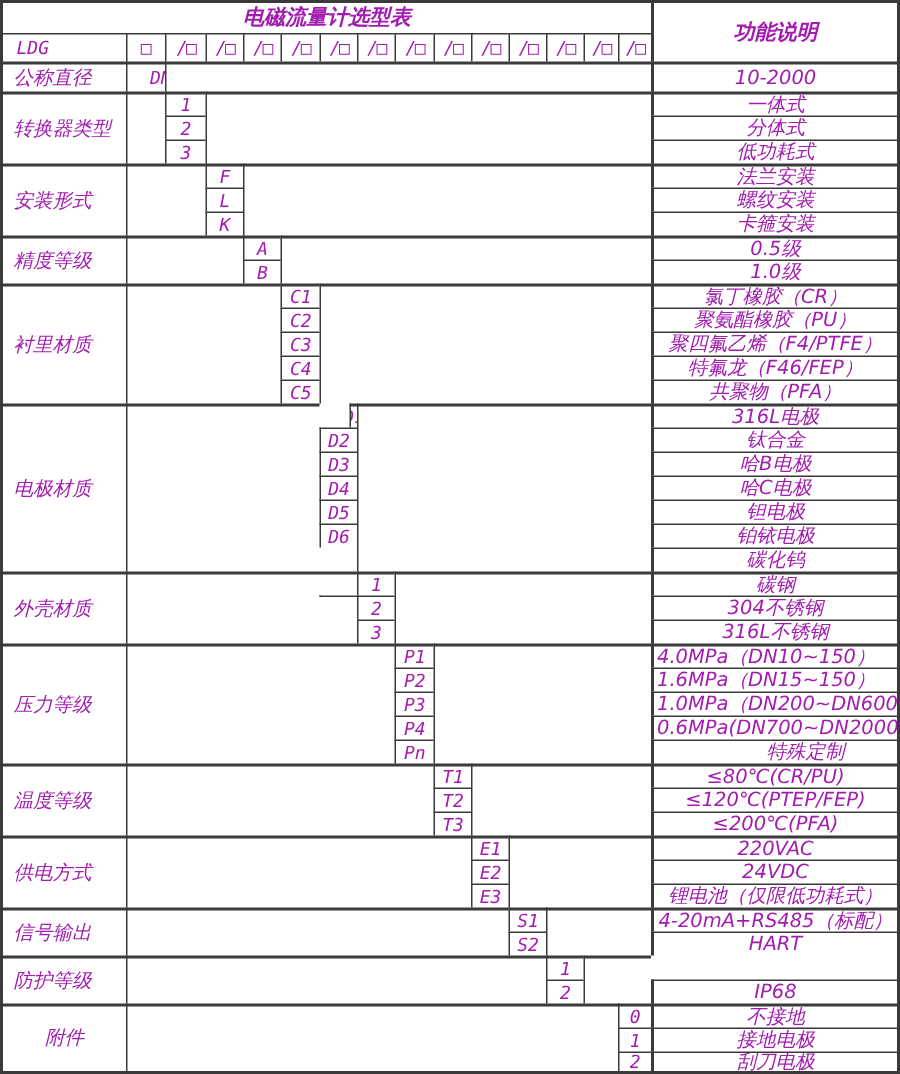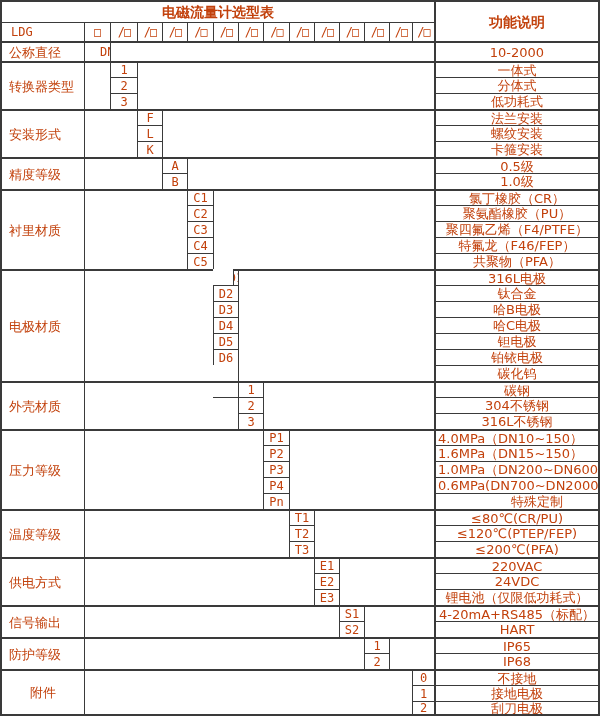--- a/index.html
+++ b/index.html
@@ -6,21 +6,22 @@
   html,body{ margin:0; padding:0; background:#ffffff; }
   .page{ width:600px; height:716px; background:#fff; }
   .grid{
     display:grid; box-sizing:border-box;
     width:600px; height:716px;
     grid-template-columns:82px 26px 27px 25px 25px 26px 25px 25px 26px 25px 25px 25px 25px 23px 22px 1fr;
     grid-template-rows:20px 19px 20px repeat(40,16px) 1fr;
     border:2px solid var(--line);
     background:#fff;
     font-family:"DejaVu Sans",sans-serif;
-    color:#c2410c;
+    color:#a21caf;
+    font-style:italic;
   }
   .cell{
     border-top:1px solid var(--line);
     border-left:1px solid var(--line);
     display:flex; align-items:center; justify-content:center;
     font-size:13px; line-height:1; overflow:hidden; white-space:nowrap;
     box-sizing:border-box;
   }
   .r1{ border-top:none; }
   .no-left{ border-left:none; }
@@ -160,21 +161,20 @@
       <div class="cell cat thick-top no-left" style="grid-area: 38 / 1 / span 2;">信号输出</div>
       <div class="cell thick-top" style="grid-area: 38 / 2 / span 2 / span 10;"></div>
       <div class="cell code thick-top" style="grid-area: 38 / 12;">S1</div>
       <div class="cell desc thick-left thick-top" style="grid-area: 38 / 16;">4-20mA+RS485（标配）</div>
       <div class="cell code" style="grid-area: 39 / 12;">S2</div>
       <div class="cell desc thick-left" style="grid-area: 39 / 16;">HART</div>
       <div class="cell thick-top" style="grid-area: 38 / 13 / span 2 / span 3;"></div>
       <div class="cell cat thick-top no-left" style="grid-area: 40 / 1 / span 2;">防护等级</div>
       <div class="cell thick-top" style="grid-area: 40 / 2 / span 2 / span 11;"></div>
       <div class="cell code thick-top" style="grid-area: 40 / 13;">1</div>
-      <div class="cell desc thick-left thick-top" style="grid-area: 40 / 16;">IP65</div>
       <div class="cell code" style="grid-area: 41 / 13;">2</div>
       <div class="cell desc thick-left" style="grid-area: 41 / 16;">IP68</div>
       <div class="cell thick-top" style="grid-area: 40 / 14 / span 2 / span 2;"></div>
       <div class="cell cat thick-top no-left center" style="grid-area: 42 / 1 / span 3;">附件</div>
       <div class="cell thick-top" style="grid-area: 42 / 2 / span 3 / span 13;"></div>
       <div class="cell code thick-top" style="grid-area: 42 / 15;">0</div>
       <div class="cell desc thick-left thick-top" style="grid-area: 42 / 16;">不接地</div>
       <div class="cell code" style="grid-area: 43 / 15;">1</div>
       <div class="cell desc thick-left" style="grid-area: 43 / 16;">接地电极</div>
       <div class="cell code" style="grid-area: 44 / 15;">2</div>

